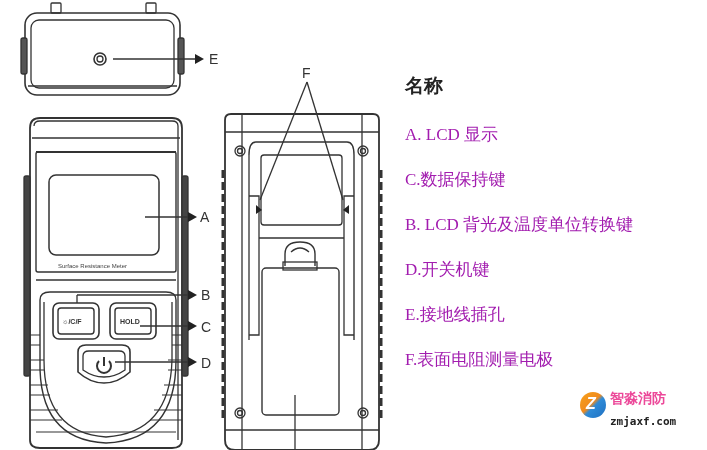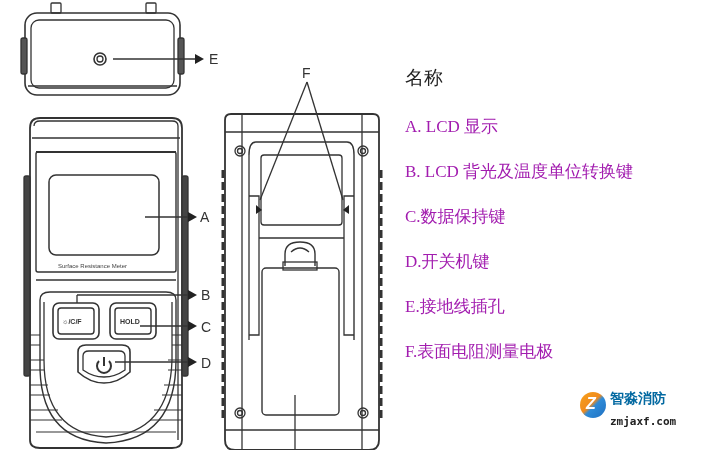--- a/index.html
+++ b/index.html
@@ -5,30 +5,30 @@
   html, body { margin:0; padding:0; background:#ffffff; }
   body { width:707px; height:450px; position:relative; overflow:hidden;
          font-family: "Liberation Serif", "DejaVu Serif", serif; color:#222; }
   .diagram { position:absolute; left:0; top:0; width:400px; height:450px; }
   .diagram svg { display:block; }
   .label-letter { font-family: "Liberation Sans", "DejaVu Sans", sans-serif; font-size:14px; fill:#333; }
   .device-text { font-family: "Liberation Sans", "DejaVu Sans", sans-serif; font-size:6px; fill:#444; }
   .btn-text { font-family: "Liberation Sans", "DejaVu Sans", sans-serif; font-size:7px; fill:#333; font-weight:bold; }
 
   .legend { position:absolute; left:405px; top:62px; width:300px; }
-  .legend-title { font-size:19px; font-weight:normal; color:#222; margin:0 0 12px 0; height:30px; line-height:30px;
+  .legend-title { font-size:19px; font-weight:bold; color:#222; margin:8px 0 12px 0; height:30px; line-height:30px;
                   font-family: "DejaVu Sans", "Liberation Sans", sans-serif; }
   .legend-item { font-size:17px; color:#a21caf; height:45px; line-height:45px; white-space:nowrap; }
   .legend-item:first-of-type { }
 
   .watermark { position:absolute; left:580px; top:390px; width:120px; height:40px; }
   .wm-logo { position:absolute; left:0; top:2px; width:26px; height:26px; border-radius:50%;
              background:linear-gradient(135deg,#f7a21b 0%,#f08a1d 45%,#2e8bd8 55%,#1f6fc0 100%); }
   .wm-logo span { position:absolute; left:6px; top:3px; font: bold italic 16px "Liberation Sans", sans-serif; color:#fff; }
-  .wm-cn { position:absolute; left:30px; top:0px; font-size:14px; font-weight:bold; color:#0369a1;
+  .wm-cn { position:absolute; left:30px; top:0px; font-size:14px; font-weight:bold; color:#ec4899;
            font-family:"DejaVu Sans", sans-serif; letter-spacing:0px; }
   .wm-url { position:absolute; left:30px; top:18px; font-size:11px; font-weight:bold; color:#222;
             font-family:"DejaVu Sans Mono", "Liberation Mono", monospace;margin-top:7px; }
 </style>
 </head>
 <body>
 
 <div class="diagram">
 <svg width="400" height="450" viewBox="0 0 400 450" xmlns="http://www.w3.org/2000/svg" fill="none" stroke="#333" stroke-width="1.3">
 
@@ -167,22 +167,22 @@
 
   <line x1="307" y1="82" x2="260" y2="200"></line>
   <line x1="307" y1="82" x2="343" y2="200"></line>
   <text x="302" y="78" class="label-letter" stroke="none">F</text>
 </svg>
 </div>
 
 <div class="legend">
   <div class="legend-title">名称</div>
   <div class="legend-item">A. LCD 显示</div>
+  <div class="legend-item">C.数据保持键</div>
   <div class="legend-item">B. LCD 背光及温度单位转换键</div>
-  <div class="legend-item">C.数据保持键</div>
   <div class="legend-item">D.开关机键</div>
   <div class="legend-item">E.接地线插孔</div>
   <div class="legend-item">F.表面电阻测量电极</div>
 </div>
 
 <div class="watermark">
   <div class="wm-logo">
     <span>Z</span>
   </div>
   <div class="wm-cn">智淼消防</div>

